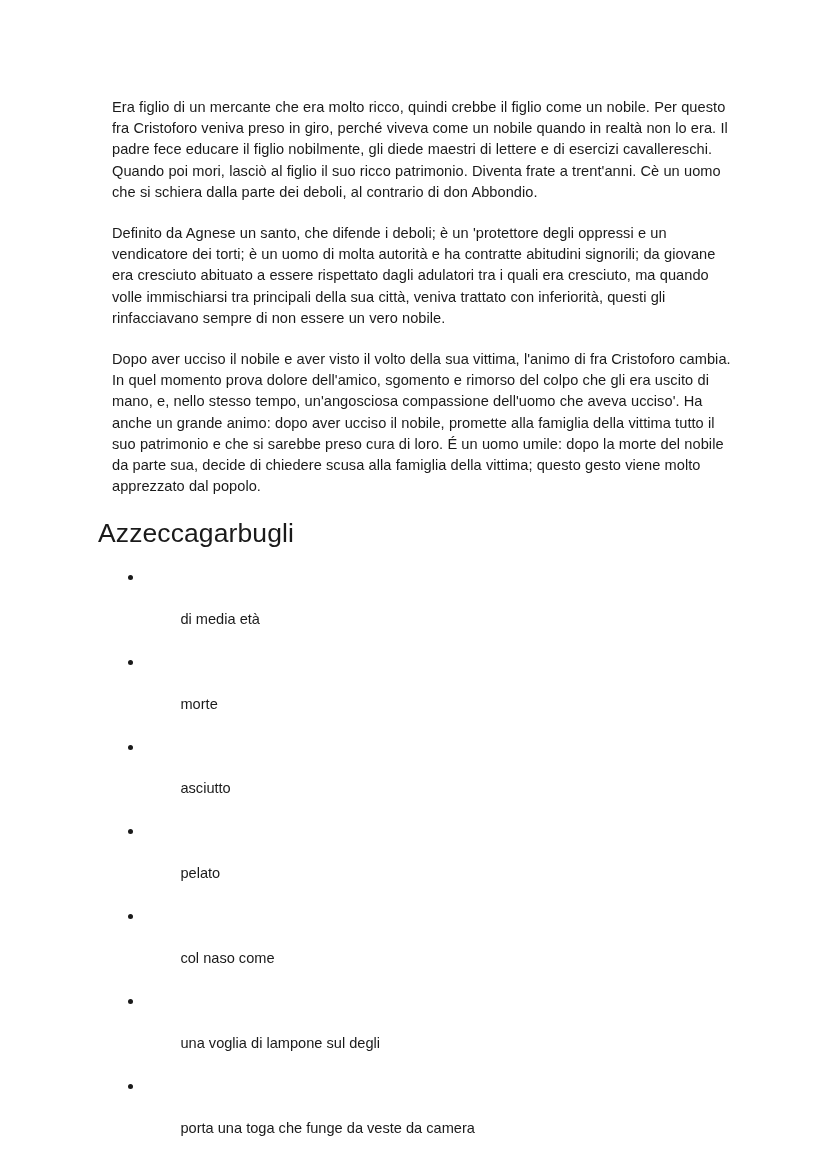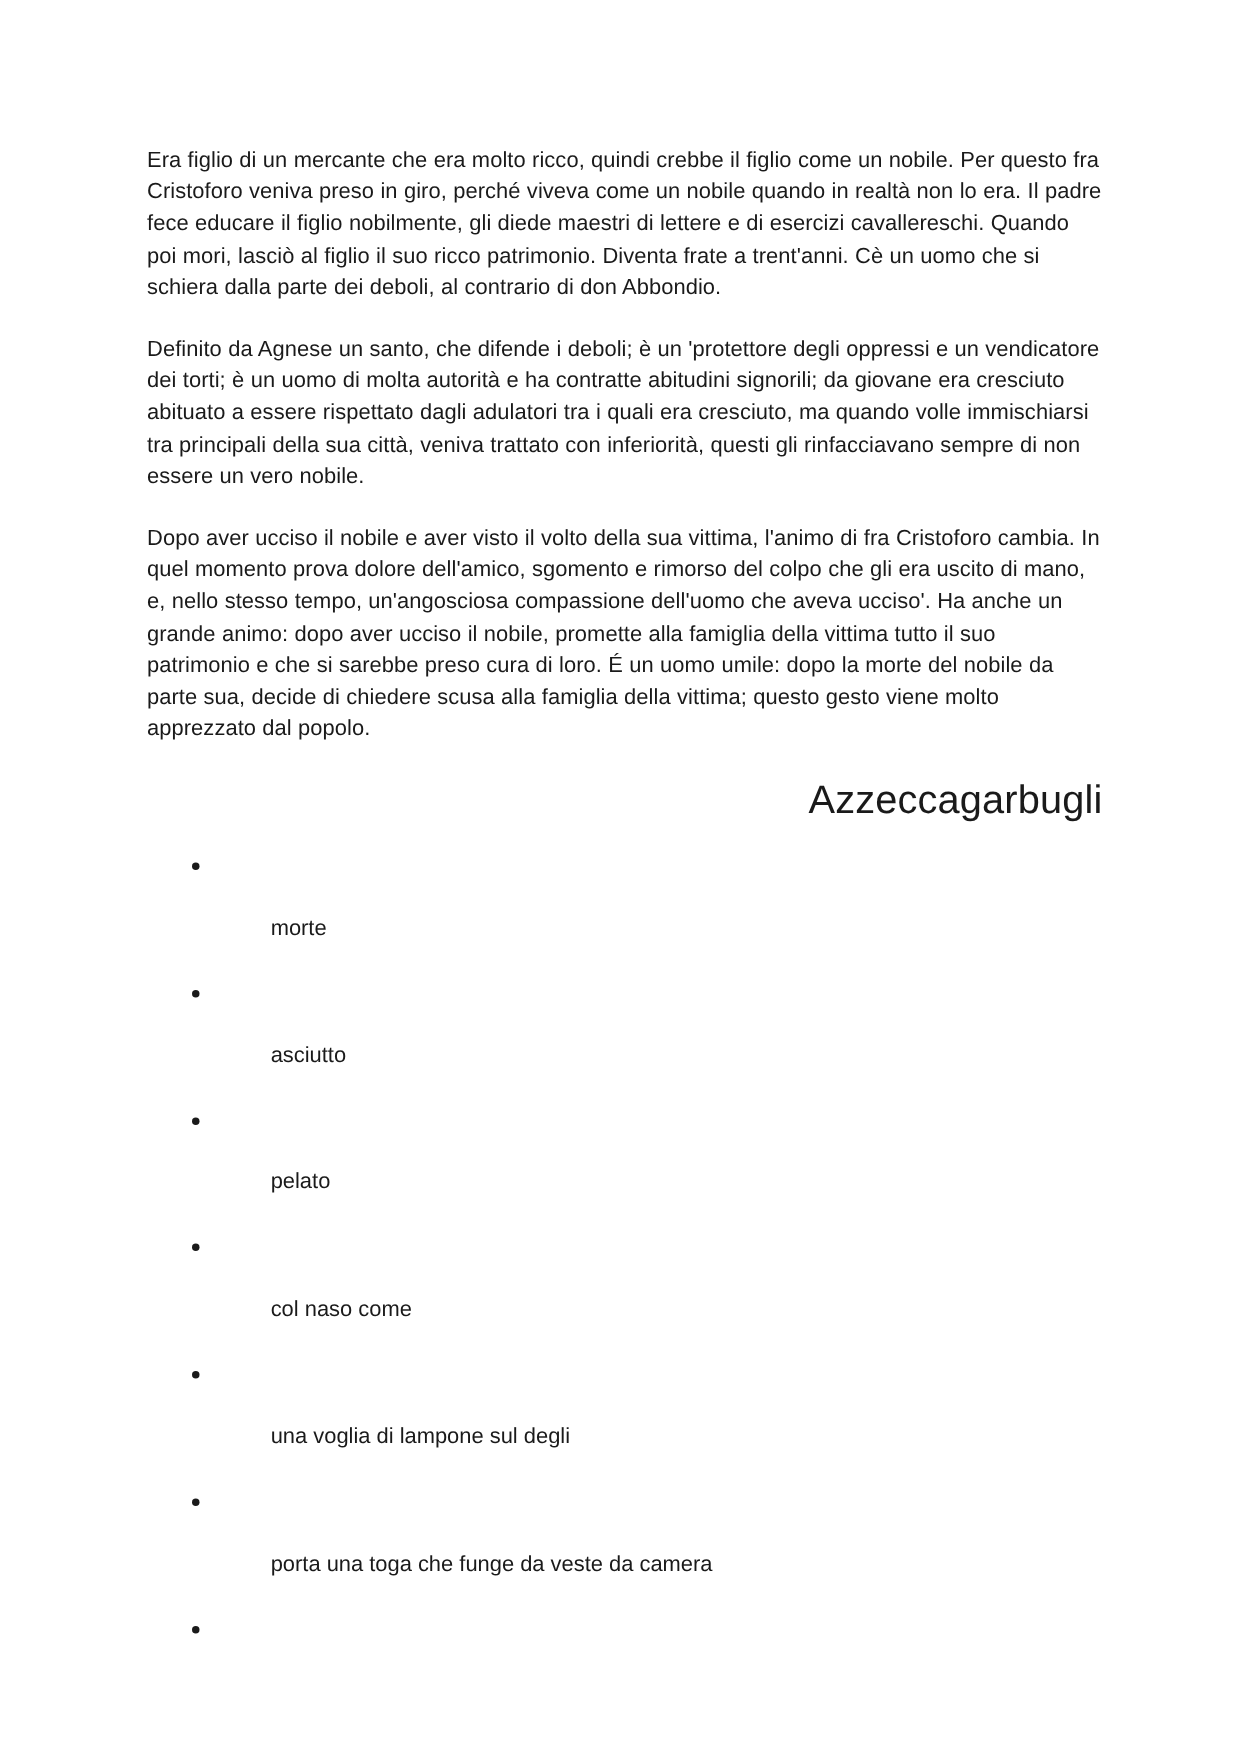--- a/index.html
+++ b/index.html
@@ -23,38 +23,37 @@
     background: #ffffff;
     box-sizing: border-box;
     padding: 97px 95px 0 98px;
   }
 
   .doc-body {
     width: 637px;
   }
 
   p.para {
-    margin: 0 0 20px 0;
+    margin: 0 0 20px 14px;
     font-size: 14.6px;
     line-height: 21.2px;
     color: #1a1a1a;
     text-align: left;
     white-space: pre-wrap;
     word-spacing: 0.1px;
     letter-spacing: 0.05px;
   }
 
   h2.section-heading {
     margin: 11px 0 17px 0;
     font-size: 26.5px;
     line-height: 32px;
     font-weight: 400;
     color: #1a1a1a;
     letter-spacing: 0.1px;
-    text-align: right;
   }
 
   ul.trait-list {
     margin: 0 0 18px 0;
     padding: 0;
     list-style: none;
   }
 
   ul.trait-list li {
     position: relative;
@@ -87,20 +86,24 @@
 
     <p class="para">Definito da Agnese un santo, che difende i deboli; è un 'protettore degli oppressi e un vendicatore dei torti; è un uomo di molta autorità e ha contratte abitudini signorili; da giovane era cresciuto abituato a essere rispettato dagli adulatori tra i quali era cresciuto, ma quando volle immischiarsi tra principali della sua città, veniva trattato con inferiorità, questi gli rinfacciavano sempre di non essere un vero nobile.</p>
 
     <p class="para">Dopo aver ucciso il nobile e aver visto il volto della sua vittima, l'animo di fra Cristoforo cambia. In quel momento prova dolore dell'amico, sgomento e rimorso del colpo che gli era uscito di mano, e, nello stesso tempo, un'angosciosa compassione dell'uomo che aveva ucciso'. Ha anche un grande animo: dopo aver ucciso il nobile, promette alla famiglia della vittima tutto il suo patrimonio e che si sarebbe preso cura di loro. É un uomo umile: dopo la morte del nobile da parte sua, decide di chiedere scusa alla famiglia della vittima; questo gesto viene molto apprezzato dal popolo.</p>
 
     <h2 class="section-heading">Azzeccagarbugli</h2>
 
     <ul class="trait-list">
       <li>
         <span class="bullet-dot"></span>
+        <span>di media età</span>
+      </li>
+      <li>
+        <span class="bullet-dot"></span>
         <span>morte</span>
       </li>
       <li>
         <span class="bullet-dot"></span>
         <span>asciutto</span>
       </li>
       <li>
         <span class="bullet-dot"></span>
         <span>pelato</span>
       </li>

